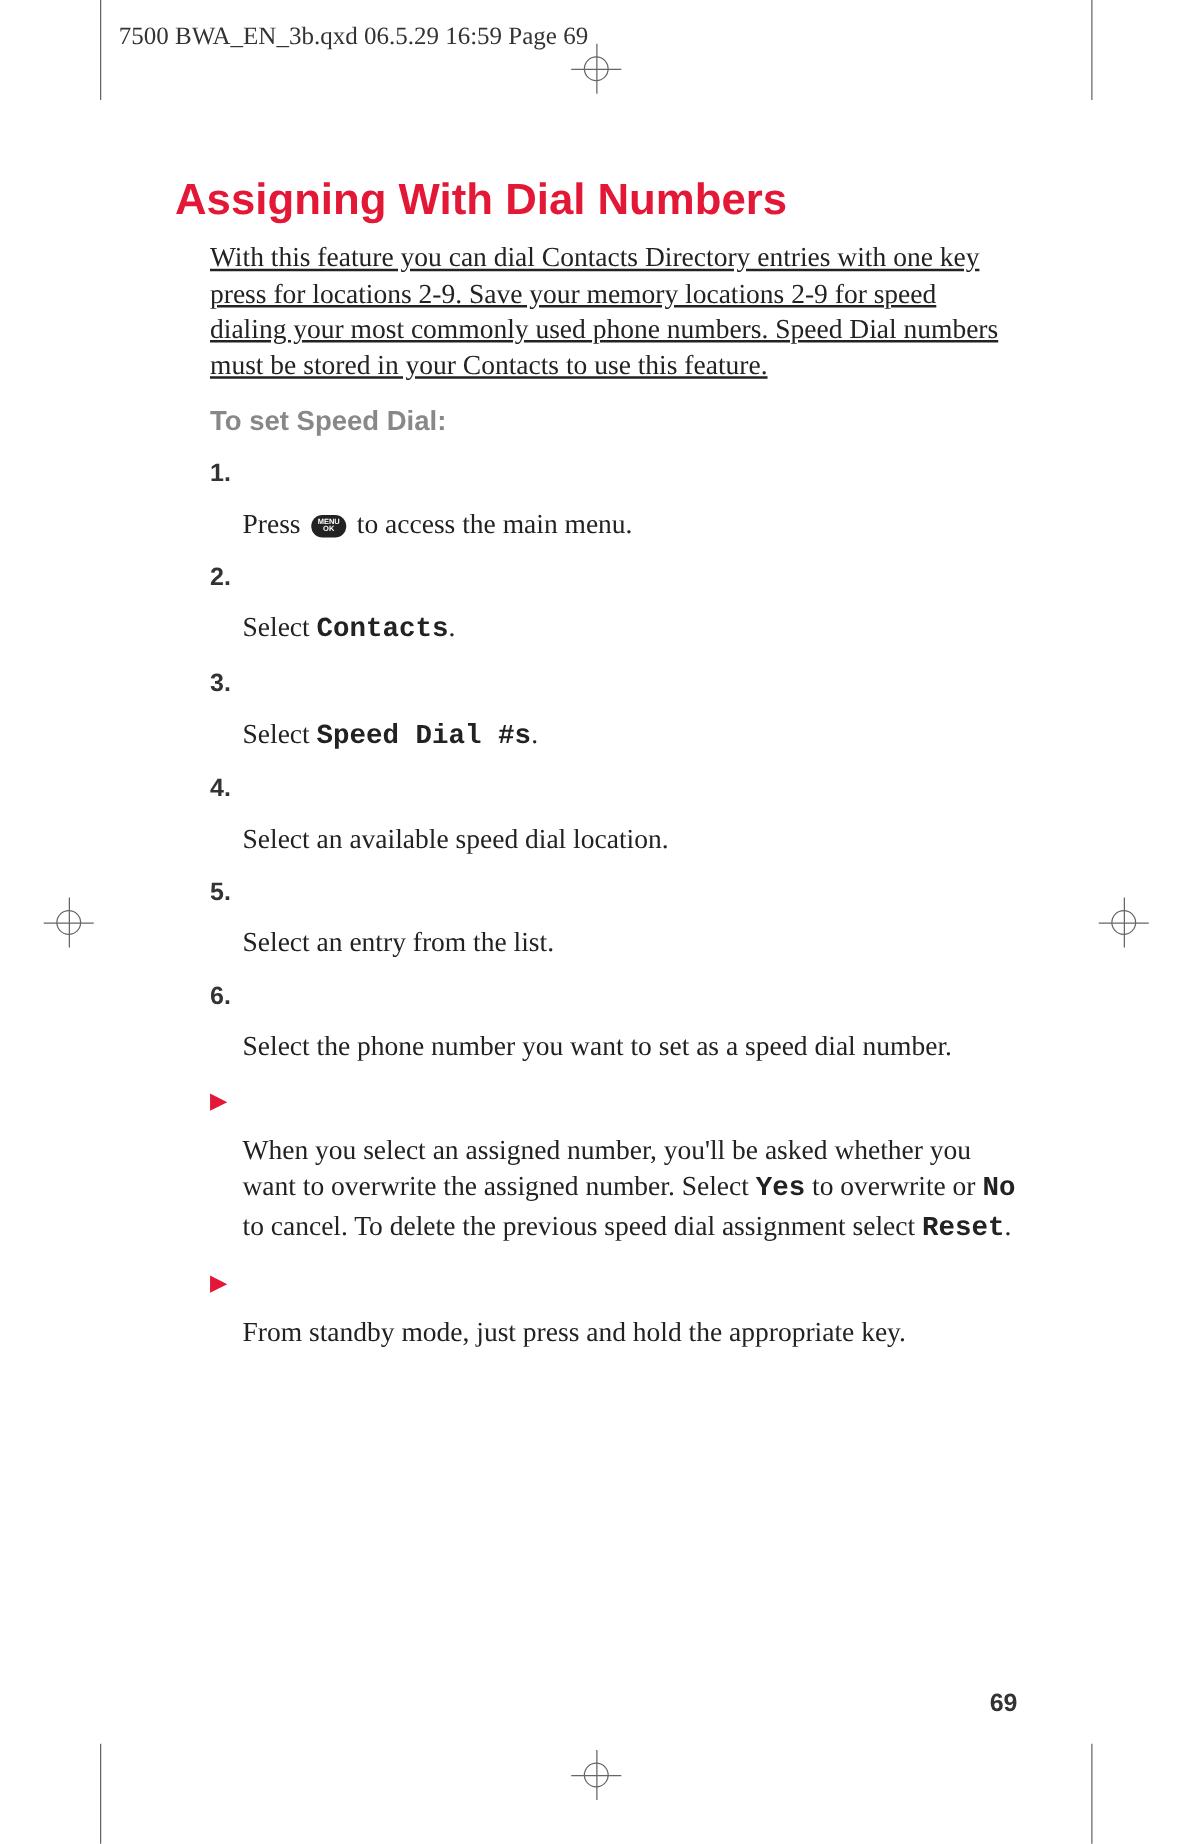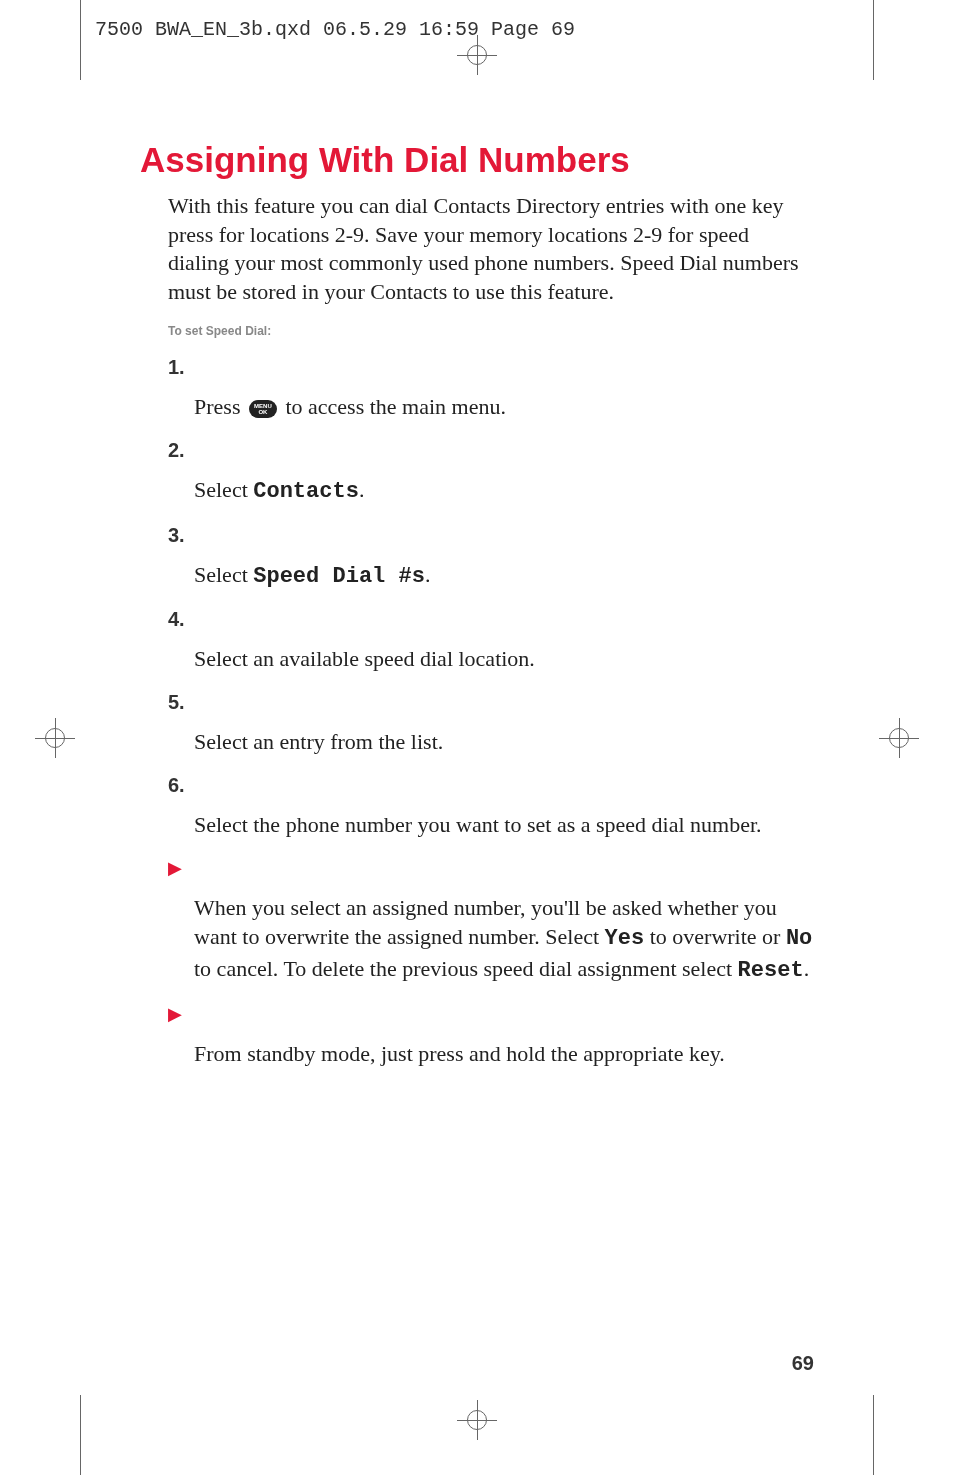--- a/index.html
+++ b/index.html
@@ -114,21 +114,21 @@
       width: 20px;
       height: 20px;
       border: 1px solid #666;
       border-radius: 50%;
     }
     
     .header-info {
       position: absolute;
       top: 18px;
       left: 95px;
-      font-family: Liberation Mono, monospace;
+      font-family: Liberation Serif, serif;
       font-size: 20px;
       color: #333;
       text-align: right;
     }
     
     .content {
       position: absolute;
       top: 140px;
       left: 140px;
       right: 140px;
@@ -141,25 +141,26 @@
       color: #e31837;
       margin-bottom: 12px;
     }
     
     .intro-text {
       font-size: 22px;
       color: #222;
       line-height: 1.3;
       margin-bottom: 18px;
       padding-left: 28px;
+      text-decoration: underline;
     }
     
     .subheading {
       font-family: Arial, Helvetica, sans-serif;
-      font-size: 12px;
+      font-size: 22px;
       font-weight: bold;
       color: #888;
       margin-bottom: 14px;
       padding-left: 28px;
     }
     
     .step-list {
       padding-left: 28px;
     }
     

